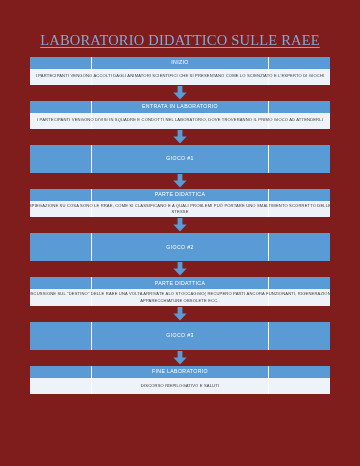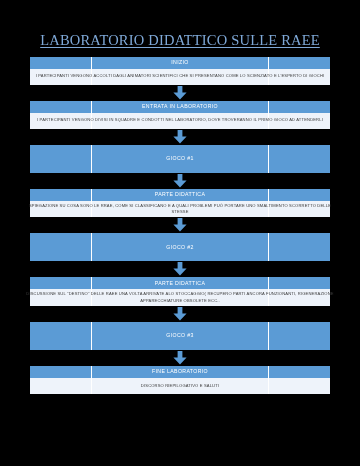--- a/index.html
+++ b/index.html
@@ -11,21 +11,21 @@
     width: 360px;
     height: 466px;
     font-family: "Liberation Sans", sans-serif;
     overflow: hidden;
     position: relative;
   }
 
   #page {
     width: 360px;
     height: 466px;
-    background: #000000;
+    background: #7f1d1d;
     box-sizing: border-box;
     padding: 0;
     position: relative;
   }
 
   
   .doc-title {
     text-align: center;
     font-family: "Liberation Serif", serif;
     font-size: 14.5px;

